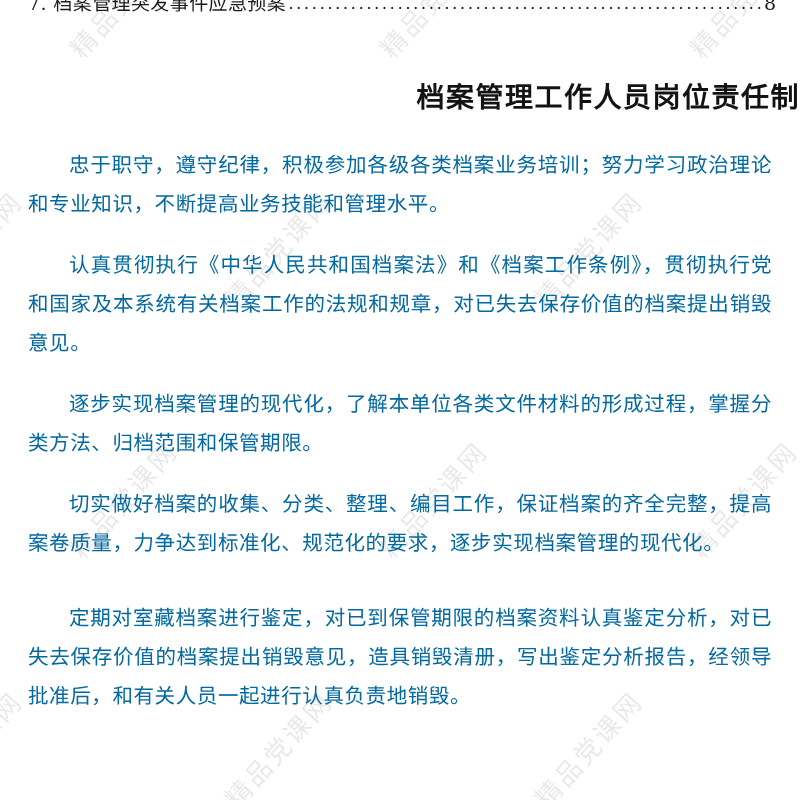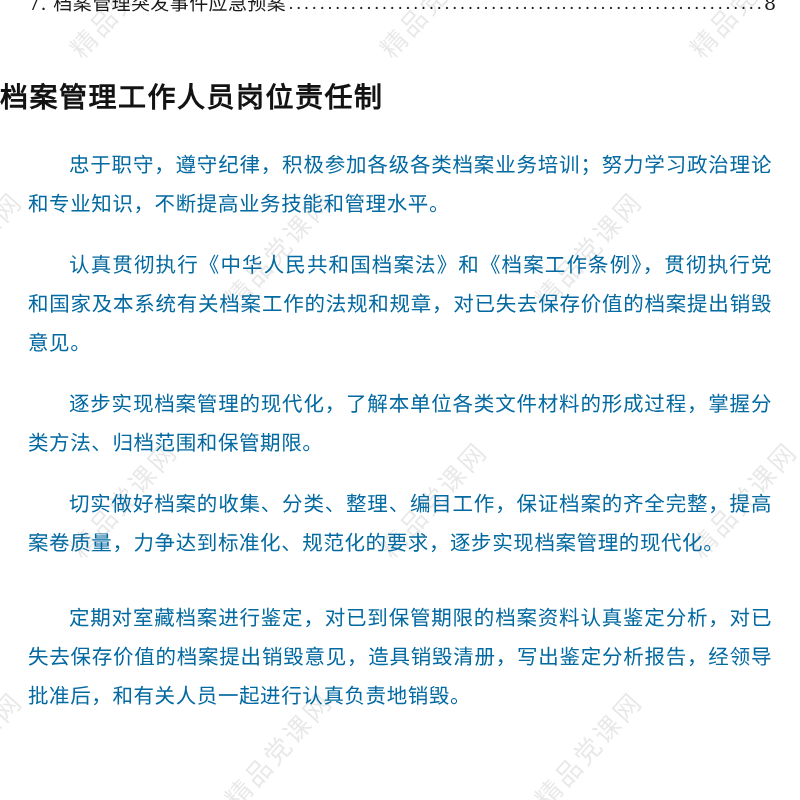--- a/index.html
+++ b/index.html
@@ -88,21 +88,21 @@
     flex: 0 0 auto;
     font-size: 19px;
   }
 
   
   .doc-title {
     position: absolute;
     top: 56px;
     left: 0;
     width: 800px;
-    text-align: left;
+    text-align: right;
     font-size: 28px;
     font-weight: bold;
     letter-spacing: 1.5px;
     color: #131313;
     font-family: "DejaVu Serif", "Liberation Serif", serif;
   }
 
   
   .body-block {
     position: absolute;

